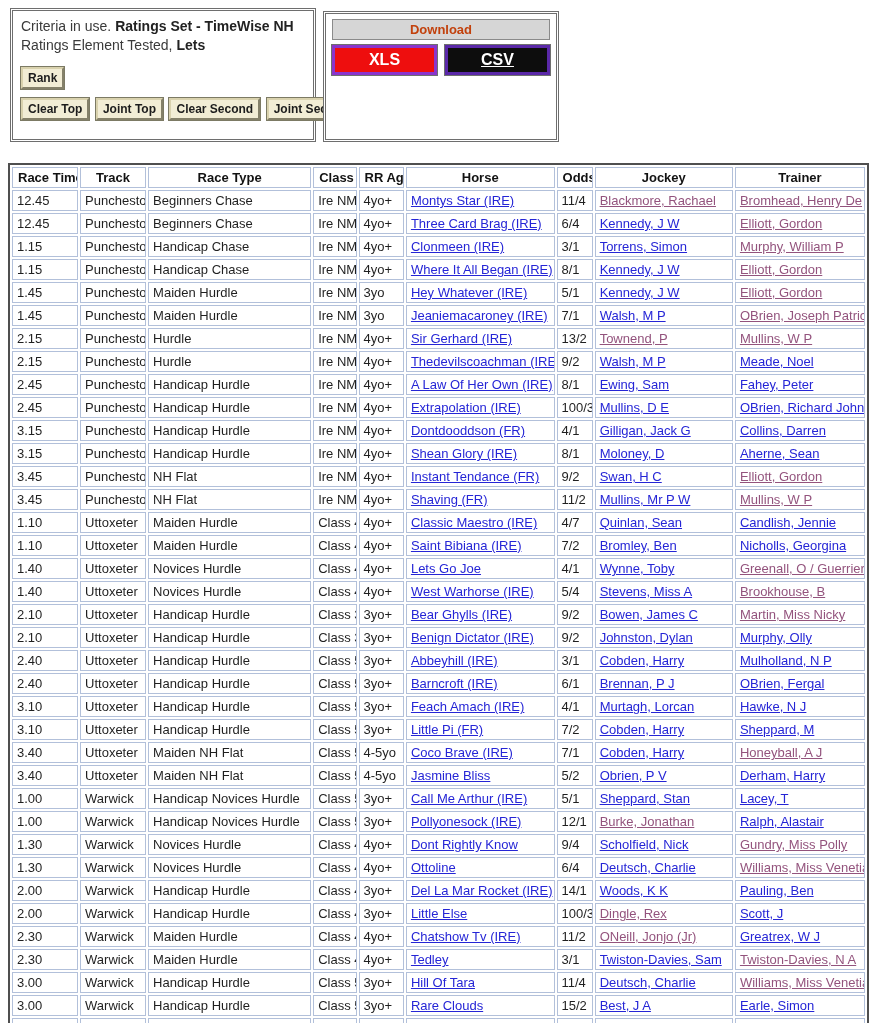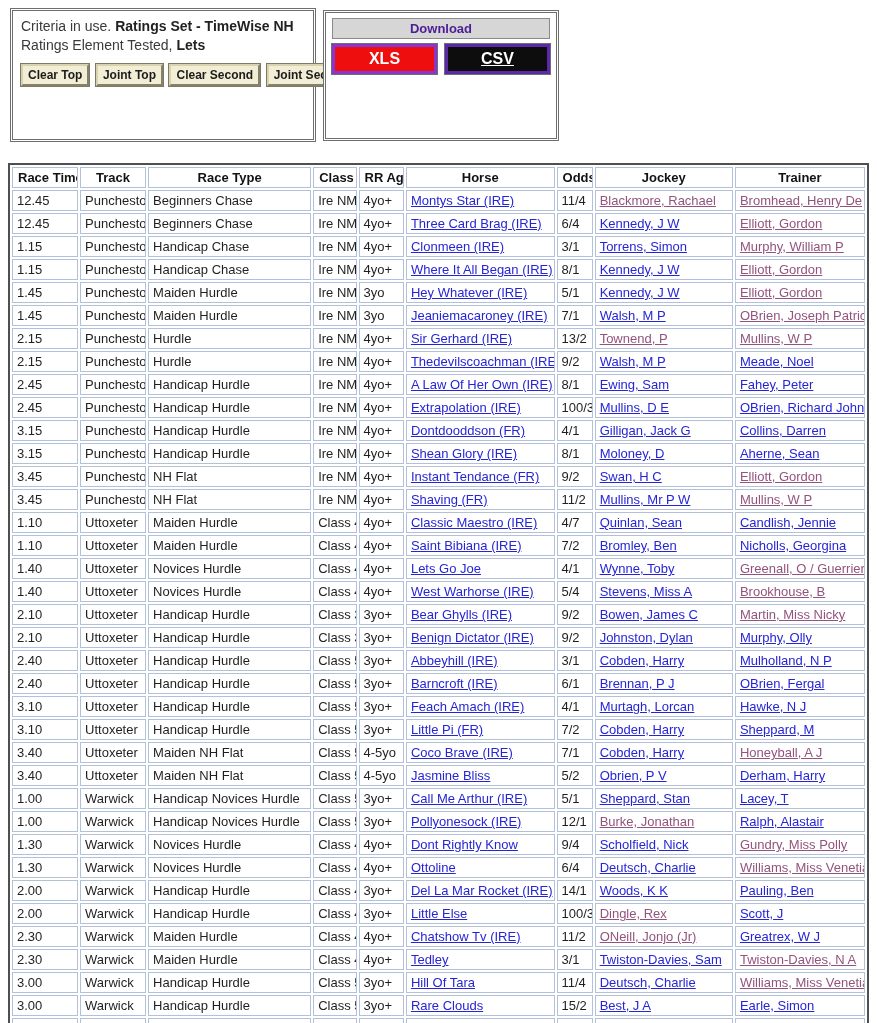--- a/index.html
+++ b/index.html
@@ -1,40 +1,40 @@
 <!DOCTYPE html>
 <html style="--link: #2525d6; --visited: #93537d; --cellborder: #b2c0da;"><head>
 <meta charset="utf-8">
 <style>
   html,body{margin:0;padding:0;background:#fff;}
   body{width:877px;font-family:"Liberation Sans",sans-serif;color:#2e2e2e;}
   .page{position:relative;width:877px;height:1023px;background:#fff;}
 
   
-  .top-area{position:absolute;left:10px;top:8px;display:flex;align-items:center;}
+  .top-area{position:absolute;left:10px;top:8px;display:flex;align-items:flex-end;}
   .criteria-box{
     width:284px;height:116px;border:3px double #6e6e6e;background:#fff;
     padding:6px 8px;margin-right:7px;
   }
   .criteria-line{font-size:14px;line-height:19px;color:#3a3a3a;white-space:nowrap;}
   .criteria-line b{color:#222;}
   .btn{
     display:inline-block;background:#f2edd5;border:2px outset #d9d2ae;
     outline:1px solid #7c7a64;font-weight:bold;font-size:12px;color:#1c1c1c;
     padding:2px 5px;margin:0 2px 0 0;cursor:pointer;font-family:"Liberation Sans",sans-serif;
   }
   .rank-row{margin-top:12px;}
   .clear-row{margin-top:9px;white-space:nowrap;}
 
   .download-box{
     width:218px;height:115px;border:3px double #6e6e6e;background:#fff;padding:5px 6px;
   }
   .download-title{
     background:#d6d6d6;border:1px solid #8a8a8a;text-align:center;
-    font-weight:bold;font-size:13px;color:#4c1d95;padding:2px 0;
+    font-weight:bold;font-size:13px;color:#c2410c;padding:2px 0;
   }
   .dl-buttons{display:flex;margin-top:5px;}
   .dl-btn{
     flex:1;text-align:center;font-weight:bold;font-size:16px;color:#fff;
     padding:3px 0;cursor:pointer;border-style:solid;border-width:3px;
     outline:1px solid #6f6f6f;
   }
   .dl-btn + .dl-btn{margin-left:8px;text-decoration:underline;}
 
   
@@ -57,20 +57,23 @@
 </head>
 <body>
 
 <div class="page">
 
   <div class="top-area">
 
     <div class="criteria-box">
       <div class="criteria-line"><span>Criteria in use. </span><b>Ratings Set - TimeWise NH</b></div>
       <div class="criteria-line"><span>Ratings Element Tested, </span><b>Lets</b></div>
+      <div class="rank-row">
+        <button class="btn">Rank</button>
+      </div>
       <div class="clear-row">
         <button class="btn">Clear Top</button>
         <button class="btn">Joint Top</button>
         <button class="btn">Clear Second</button>
         <button class="btn">Joint Second</button>
       </div>
     </div>
 
     <div class="download-box">
       <div class="download-title">Download</div>

